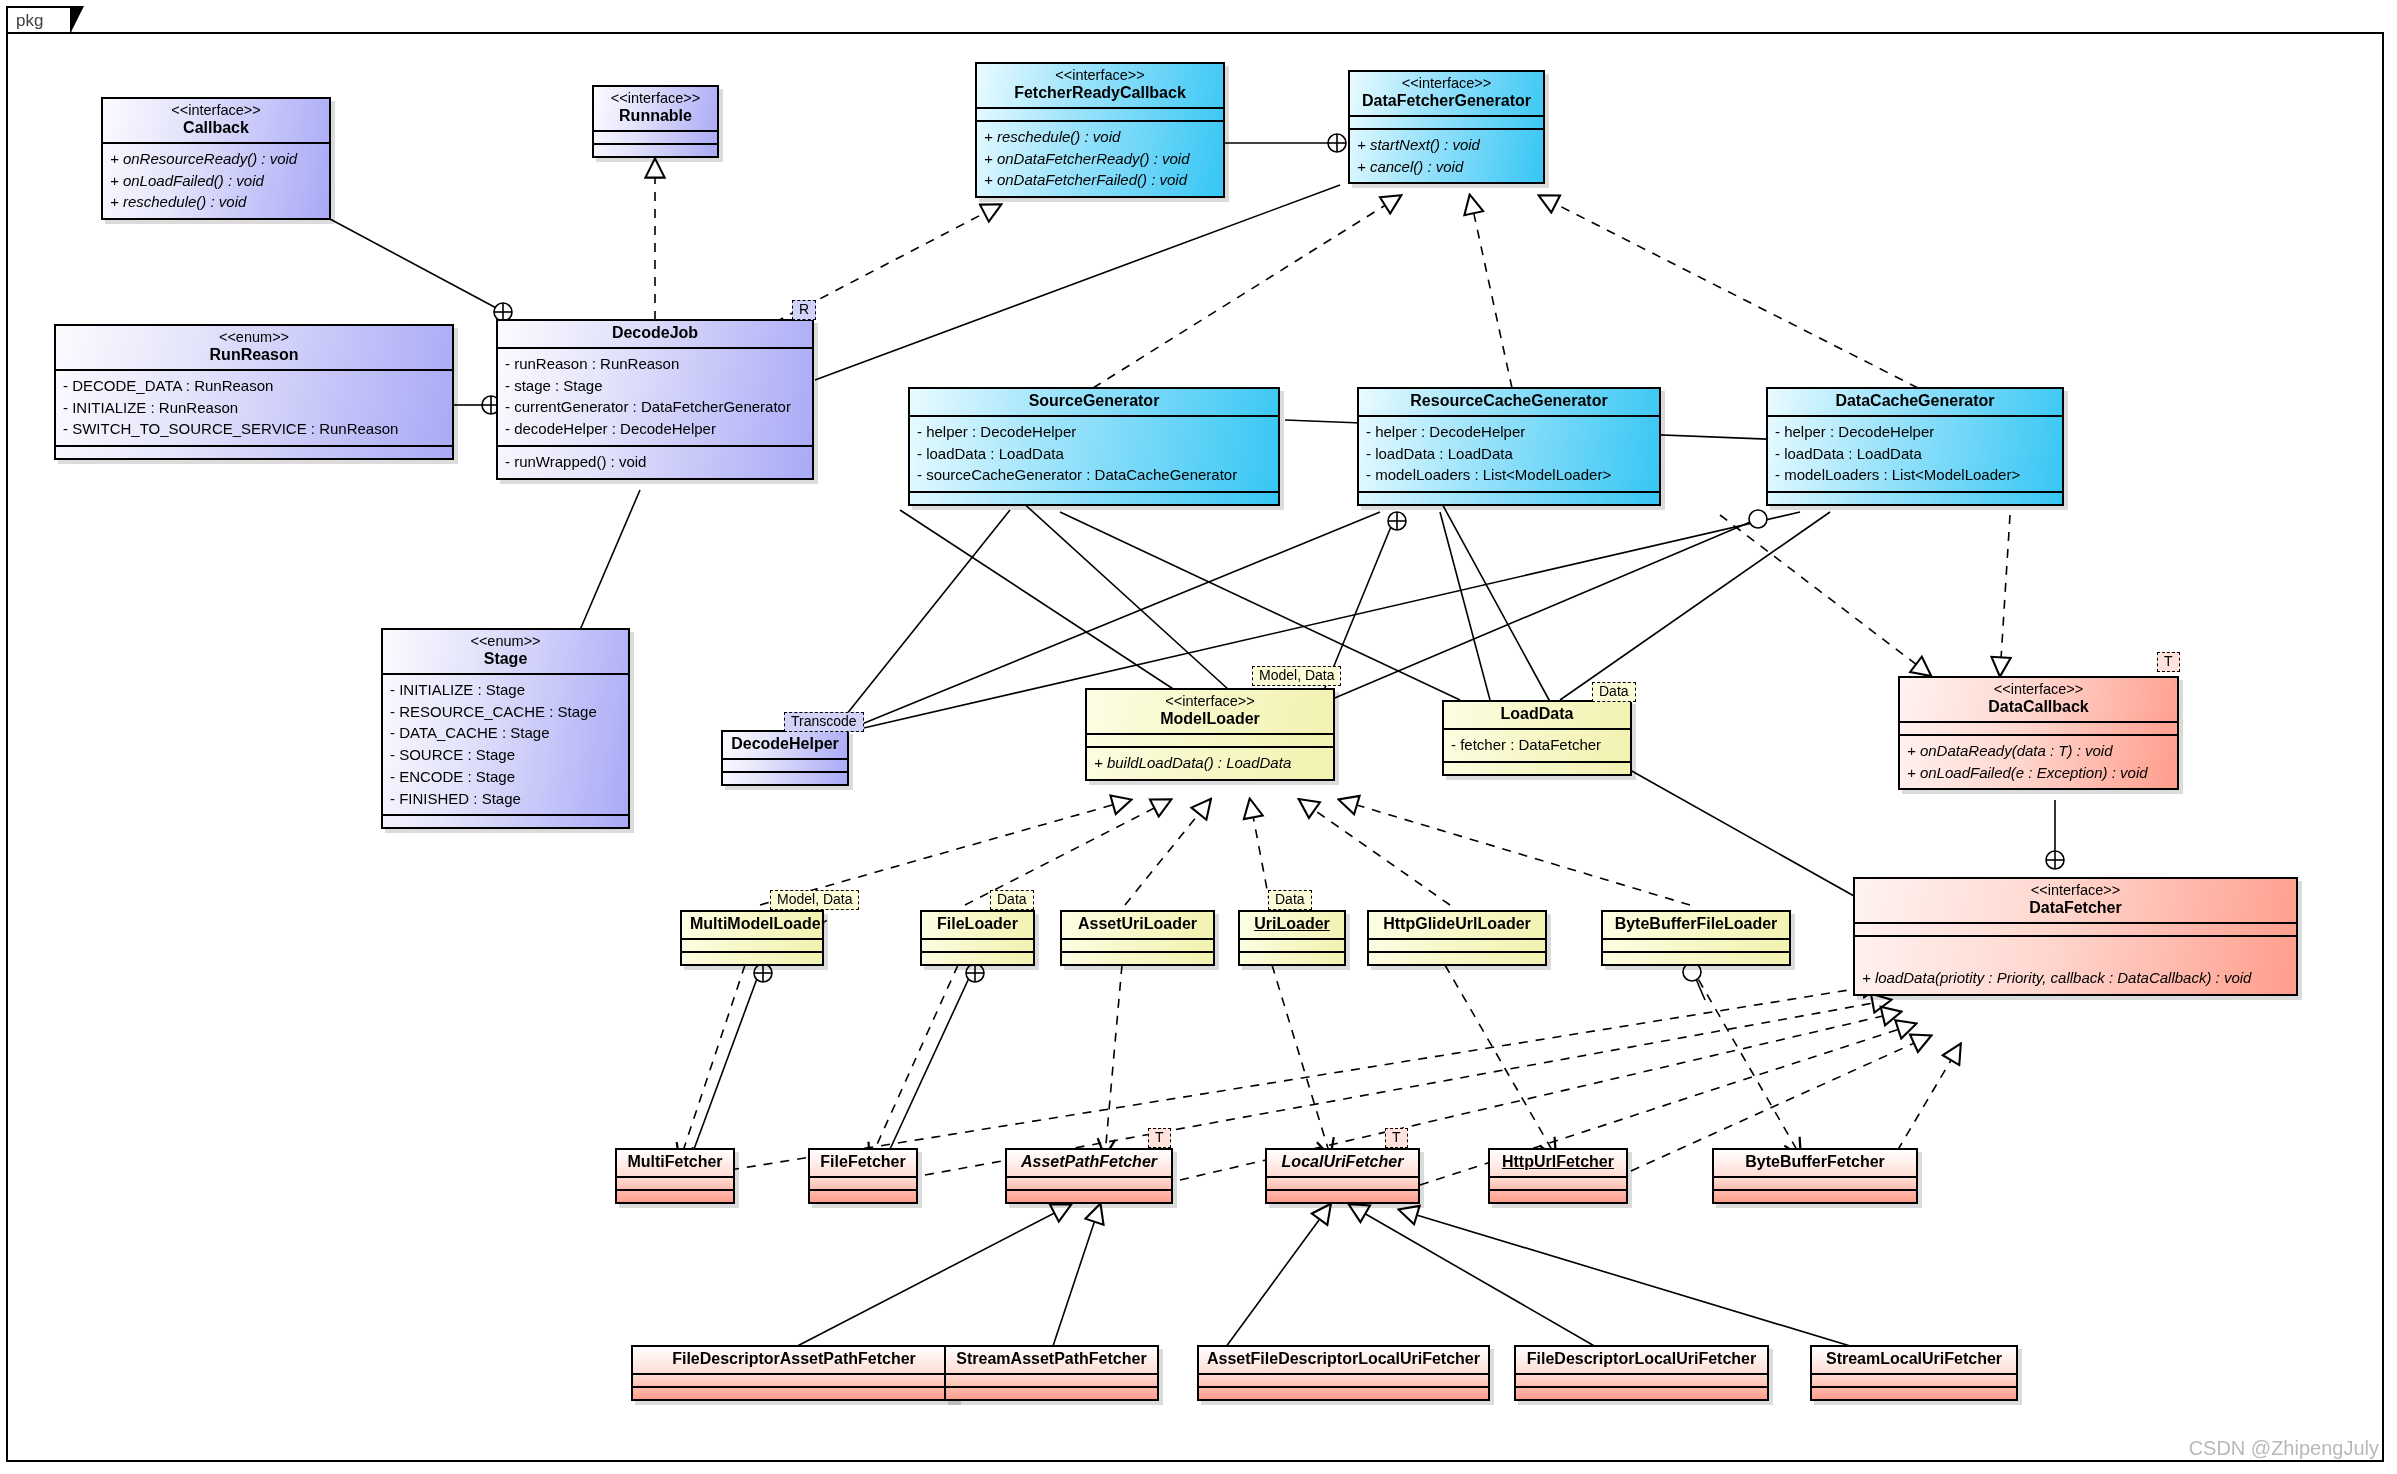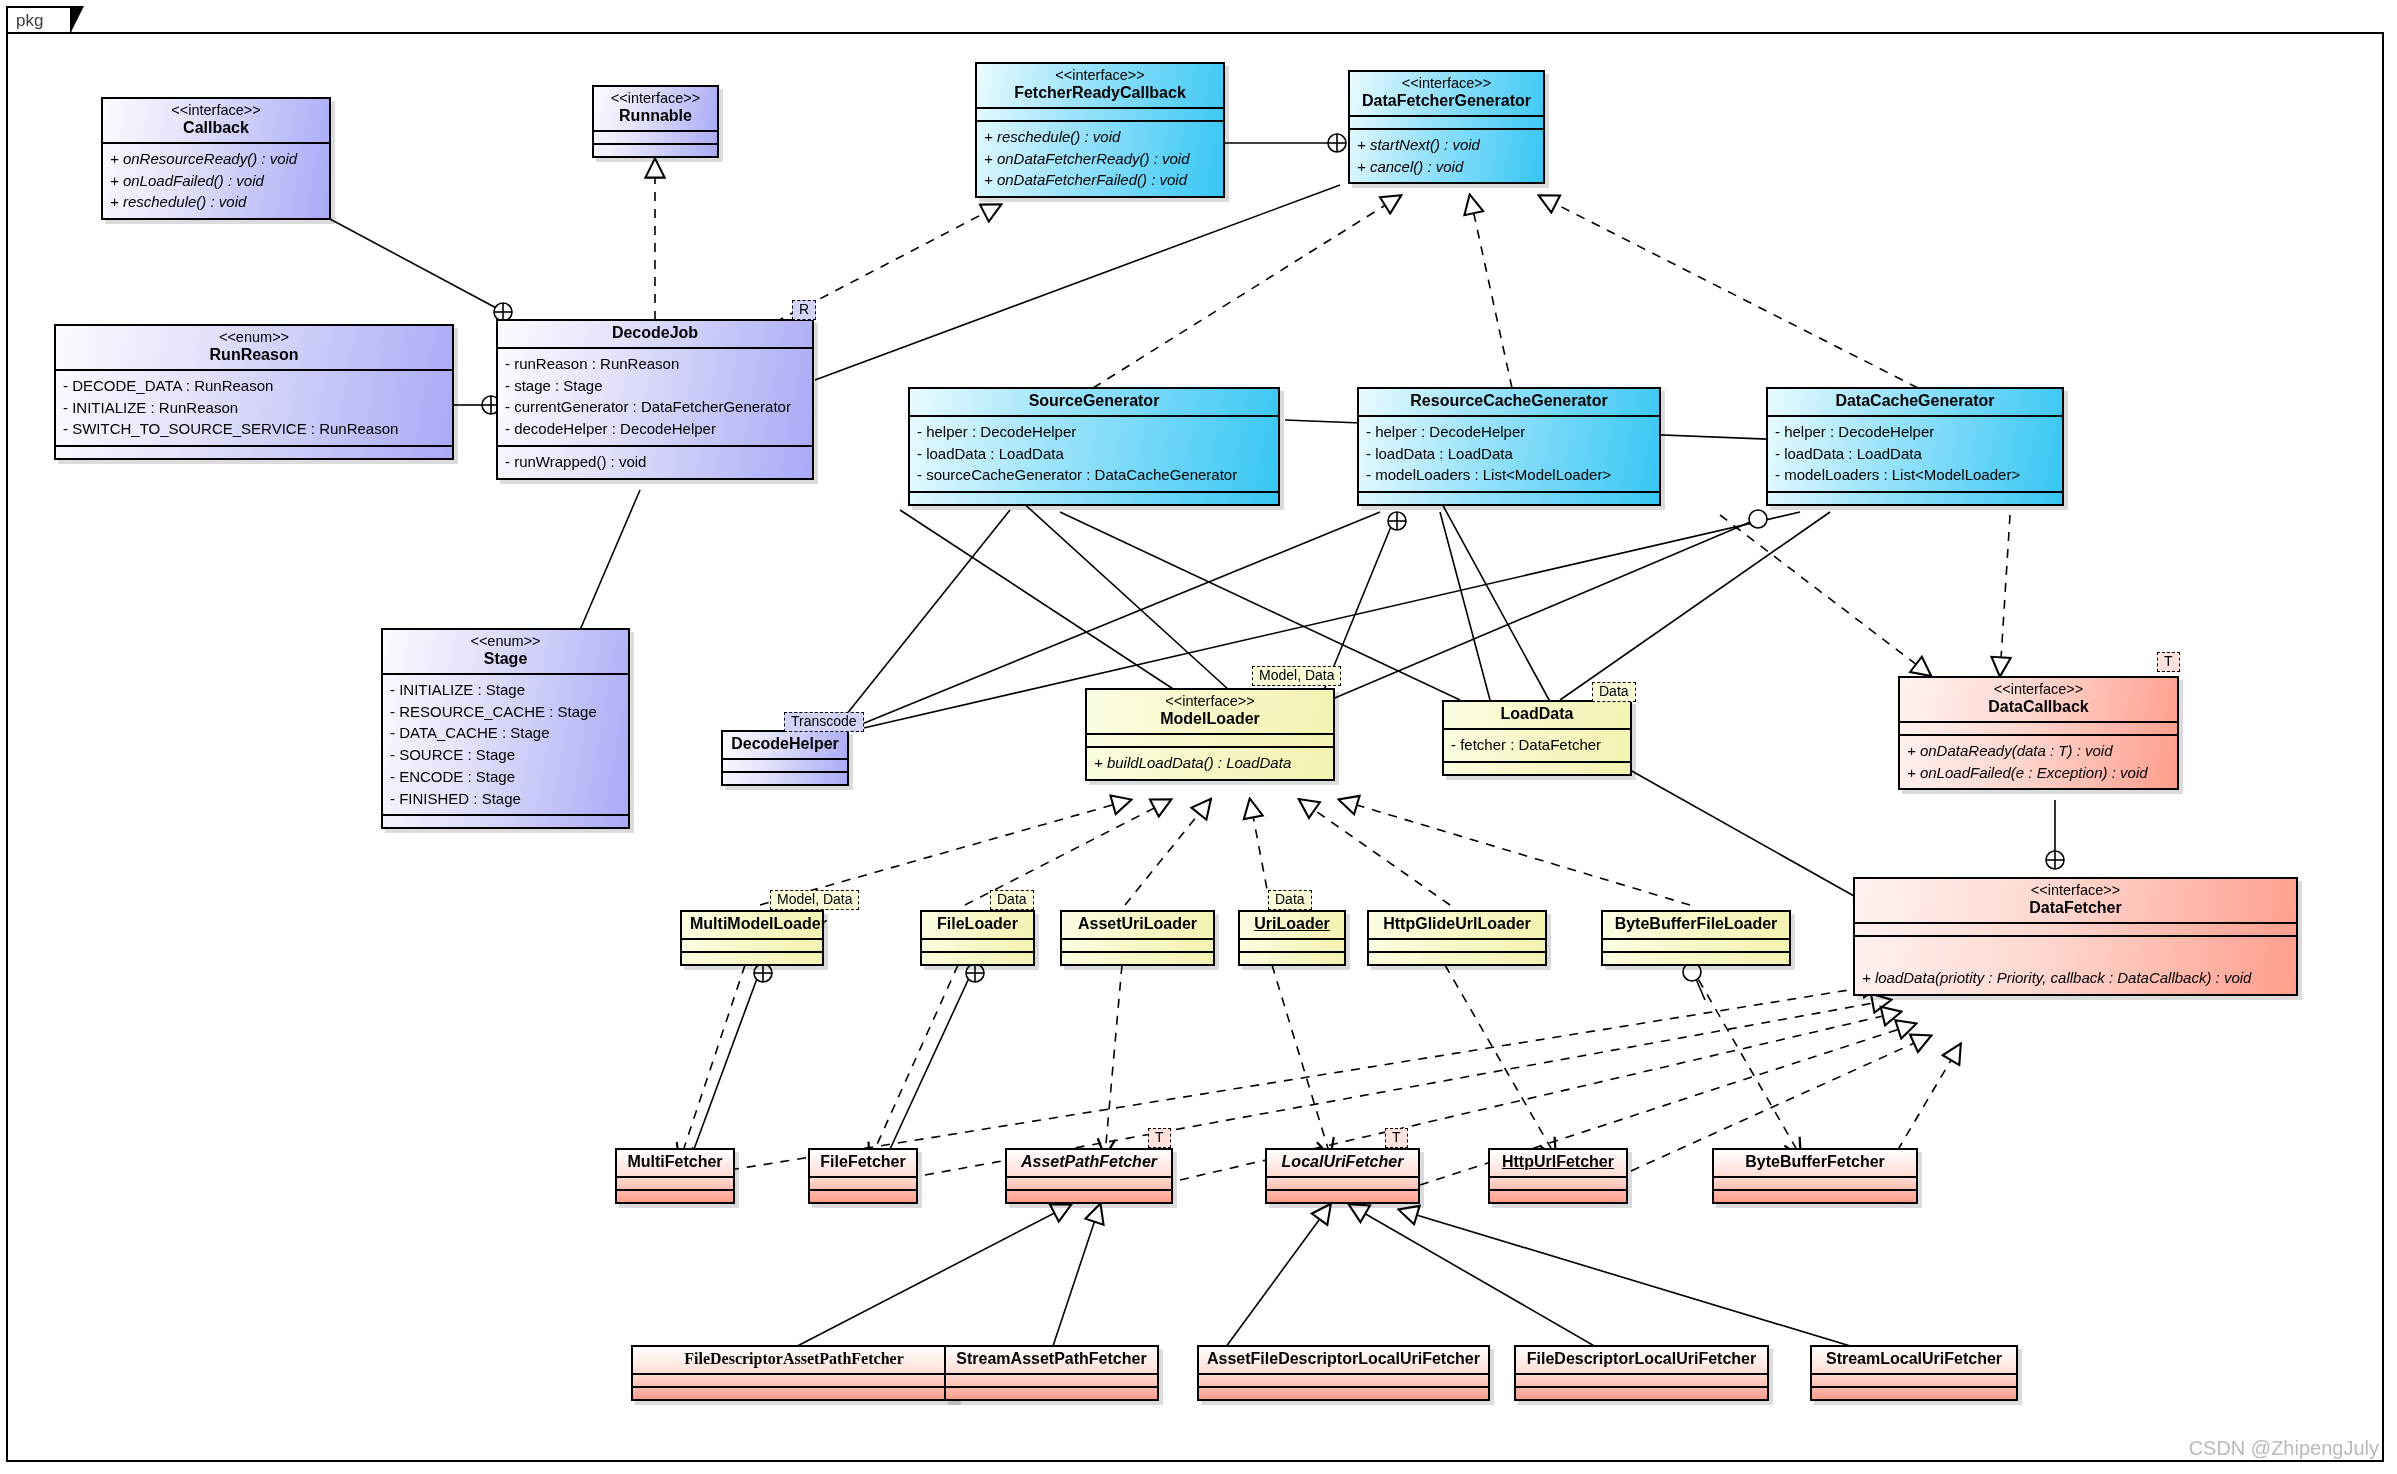--- a/index.html
+++ b/index.html
@@ -539,21 +539,21 @@
   </div>
 
   <div class="uml g-red2" style="left:1712px; top:1148px; width:206px;">
     <div class="hdr">
       <span class="cname">ByteBufferFetcher</span>
     </div>
     <div class="sec empty"></div>
     <div class="sec empty"></div>
   </div>
 
-  <div class="uml g-red2" style="left:631px; top:1345px; width:326px;font-family:Liberation Serif, serif;">
+  <div class="uml g-red2" style="left:631px; top:1345px; width:326px;">
     <div class="hdr">
       <span class="cname">FileDescriptorAssetPathFetcher</span>
     </div>
     <div class="sec empty"></div>
     <div class="sec empty"></div>
   </div>
 
   <div class="uml g-red2" style="left:944px; top:1345px; width:215px;">
     <div class="hdr">
       <span class="cname">StreamAssetPathFetcher</span>

